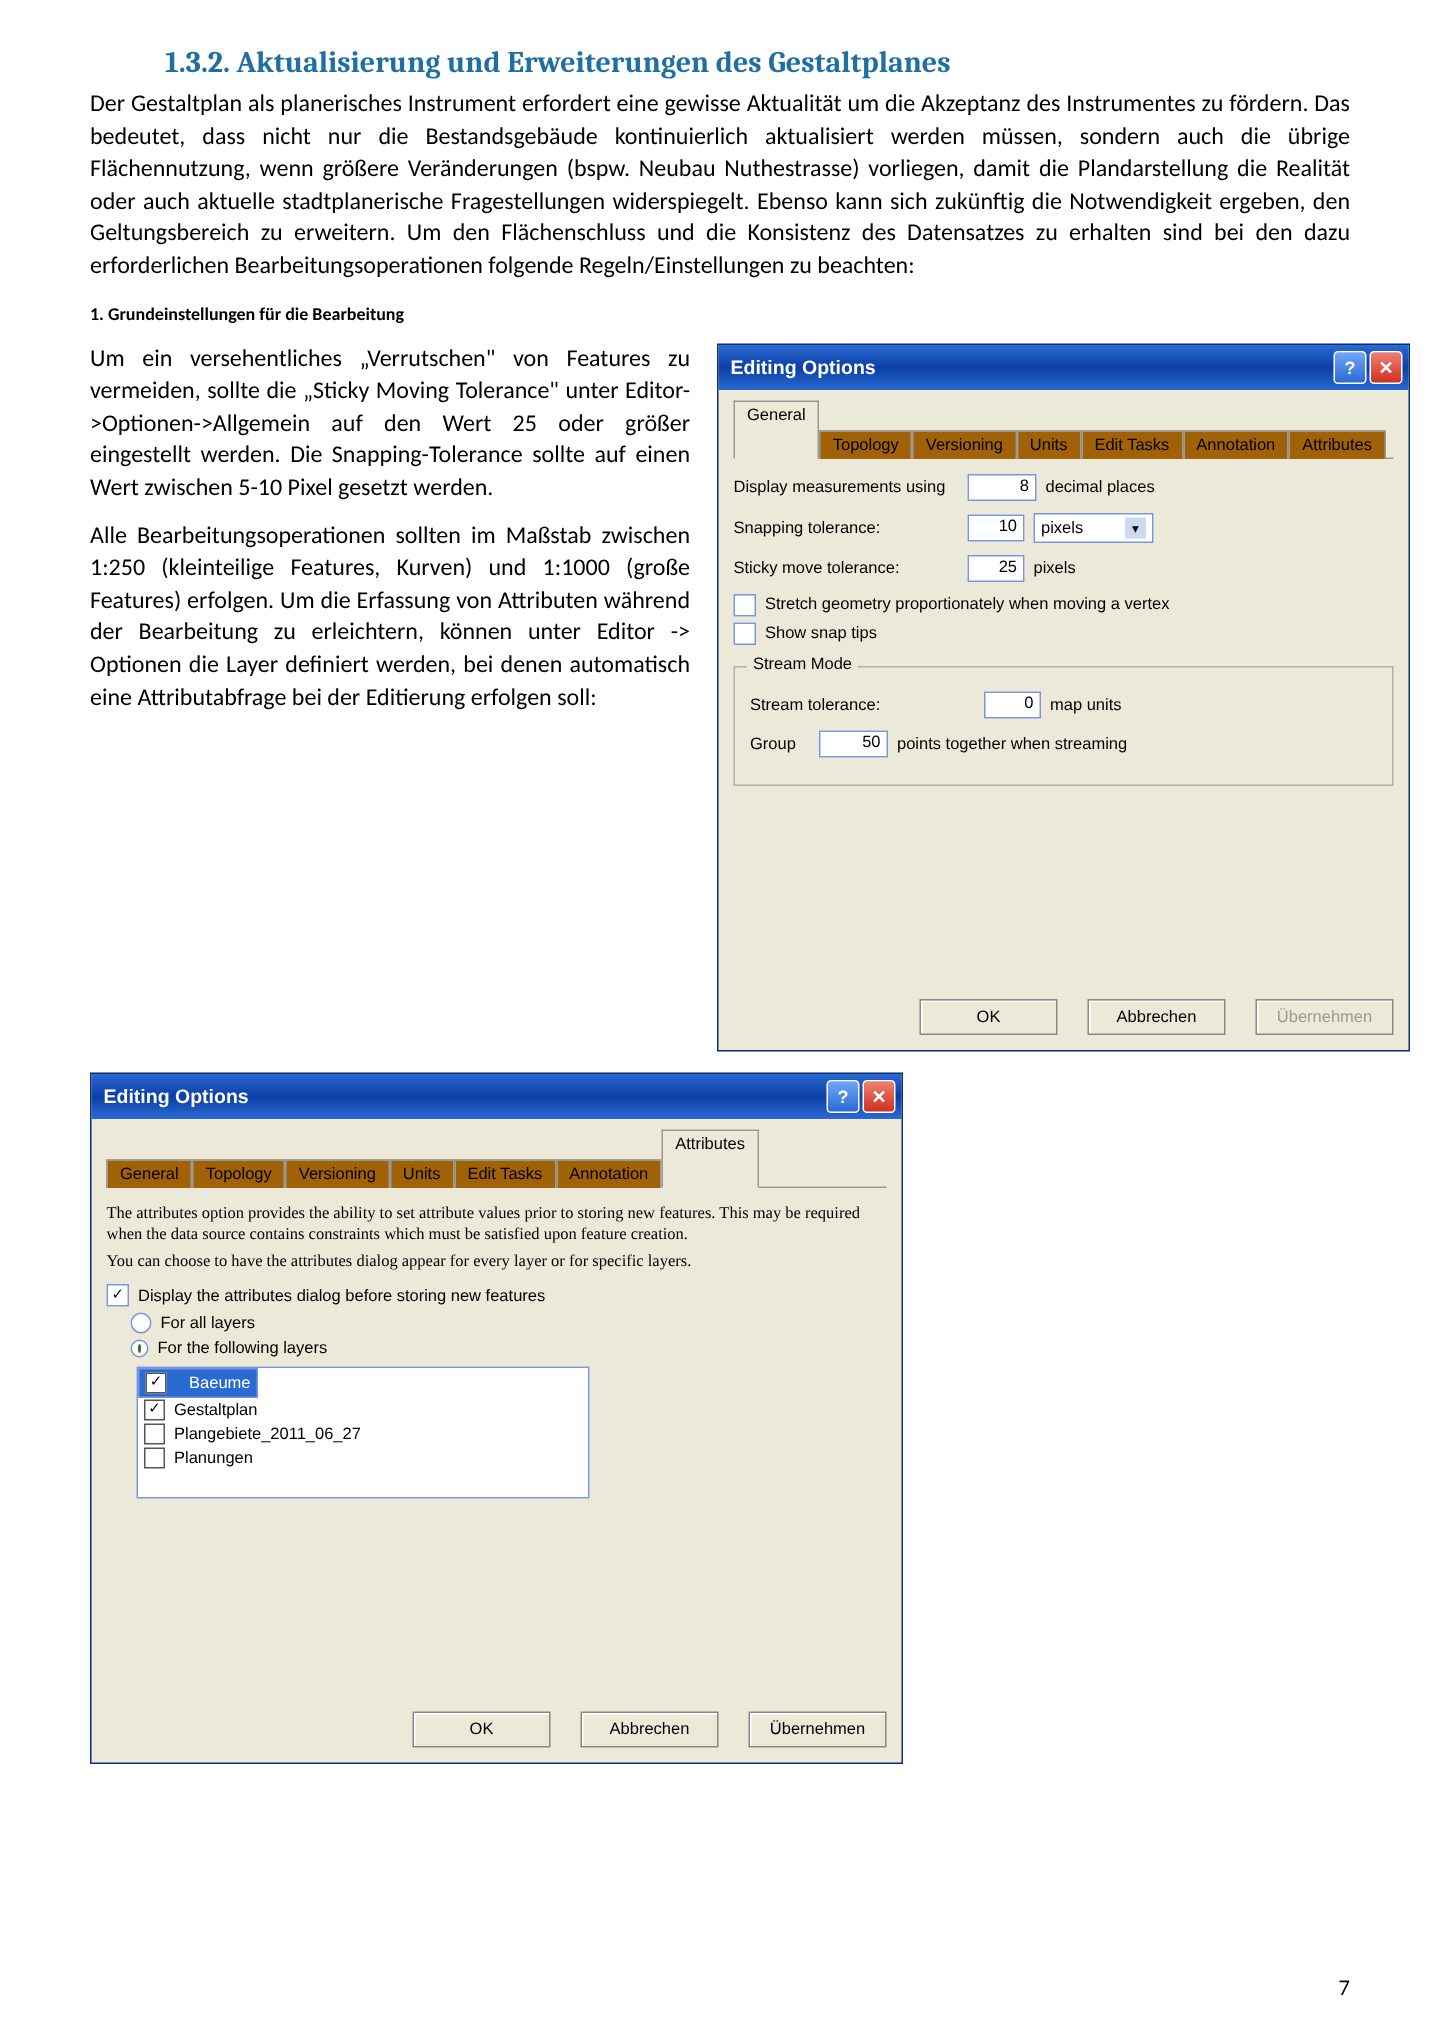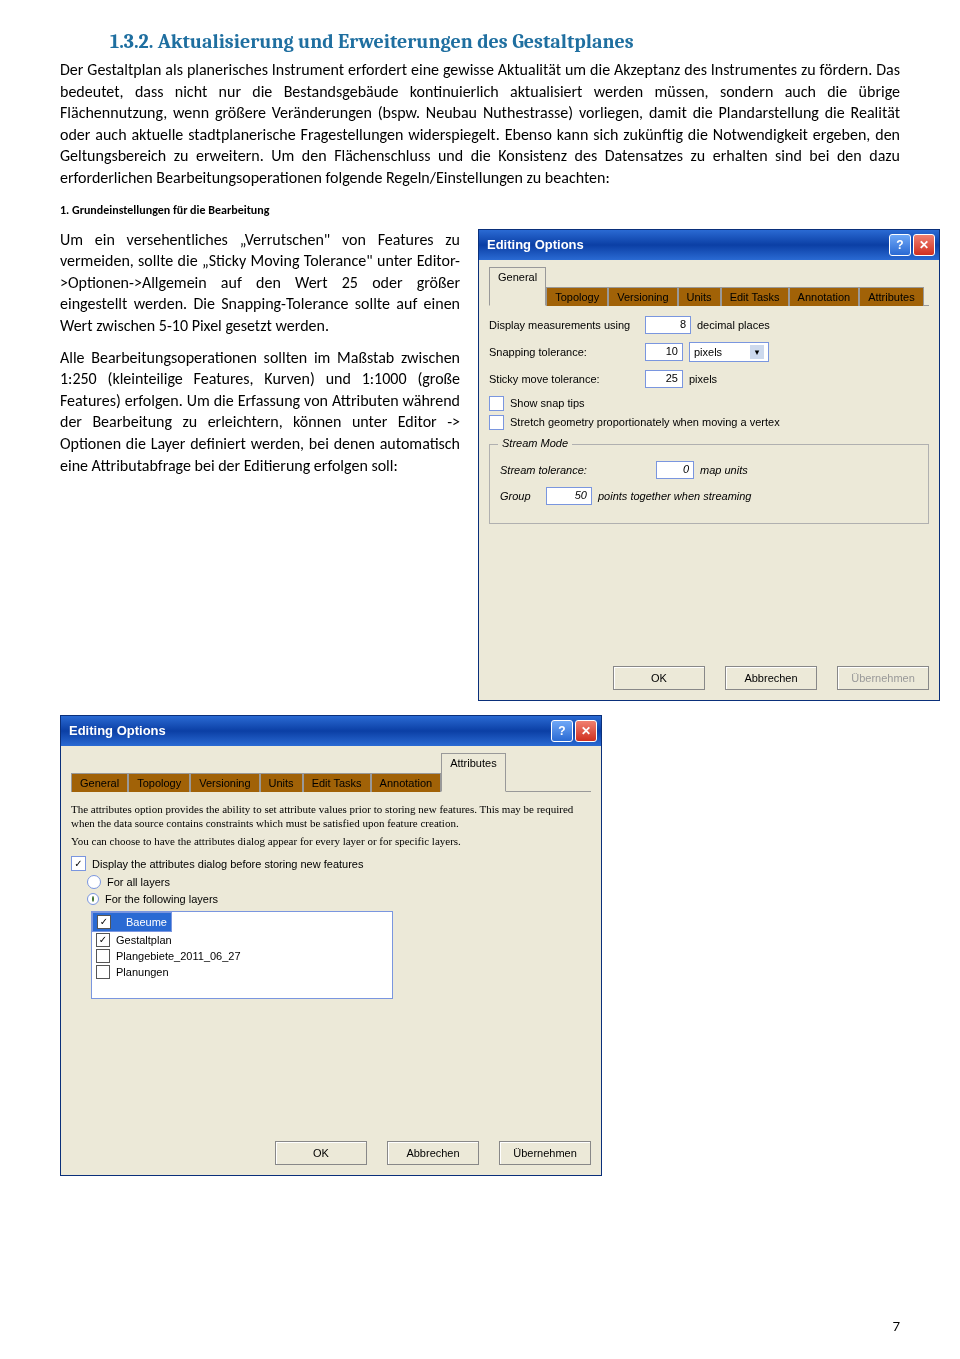--- a/index.html
+++ b/index.html
@@ -162,21 +162,20 @@
     align-items: center;
     justify-content: center;
     font-size: 10px;
     line-height: 1;
   }
   .fieldset {
     border: 1px solid #b0b0b0;
     padding: 8px 10px 10px 10px;
     margin-top: 14px;
     position: relative;
-    font-style: italic;
   }
   .fieldset .legend {
     position: absolute;
     top: -8px; left: 8px;
     background: #ece9d8;
     padding: 0 4px;
   }
   .dlg-buttons {
     display: flex;
     justify-content: flex-end;
@@ -297,25 +296,25 @@
           </div>
 
           <div class="form-row">
             <label>Sticky move tolerance:</label>
             <span class="txt w55">25</span>
             <span>pixels</span>
           </div>
 
           <div class="checkbox-row">
             <span class="chk"></span>
-            <span>Show snap tips</span>
+            <span>Stretch geometry proportionately when moving a vertex</span>
           </div>
           <div class="checkbox-row">
             <span class="chk"></span>
-            <span>Stretch geometry proportionately when moving a vertex</span>
+            <span>Show snap tips</span>
           </div>
 
           <div class="fieldset">
             <span class="legend">Stream Mode</span>
             <div class="form-row">
               <label>Stream tolerance:</label>
               <span class="txt w55">0</span>
               <span>map units</span>
             </div>
             <div class="form-row">

